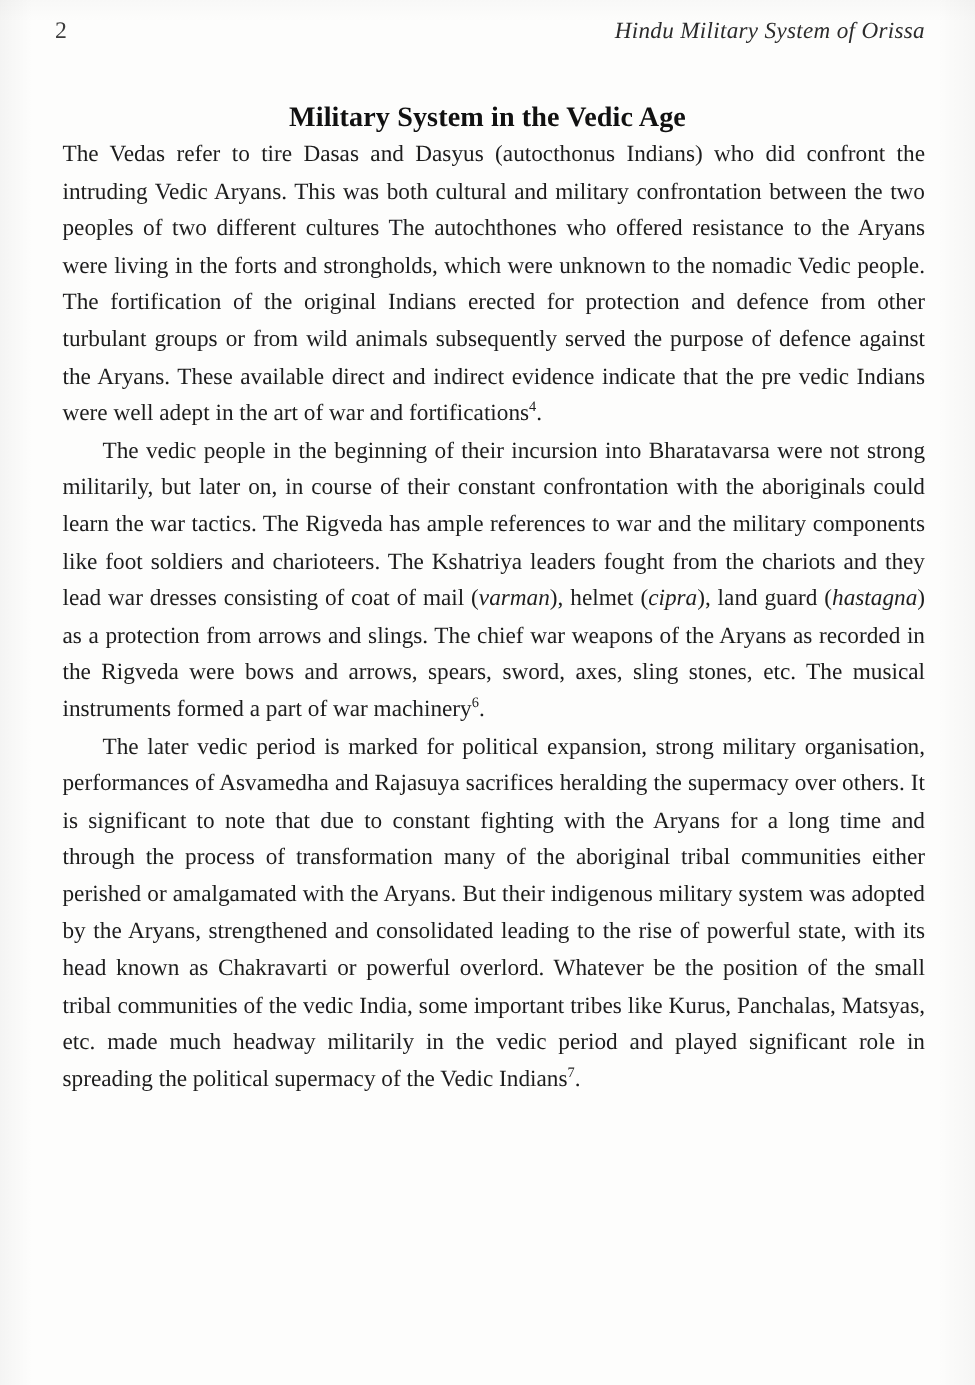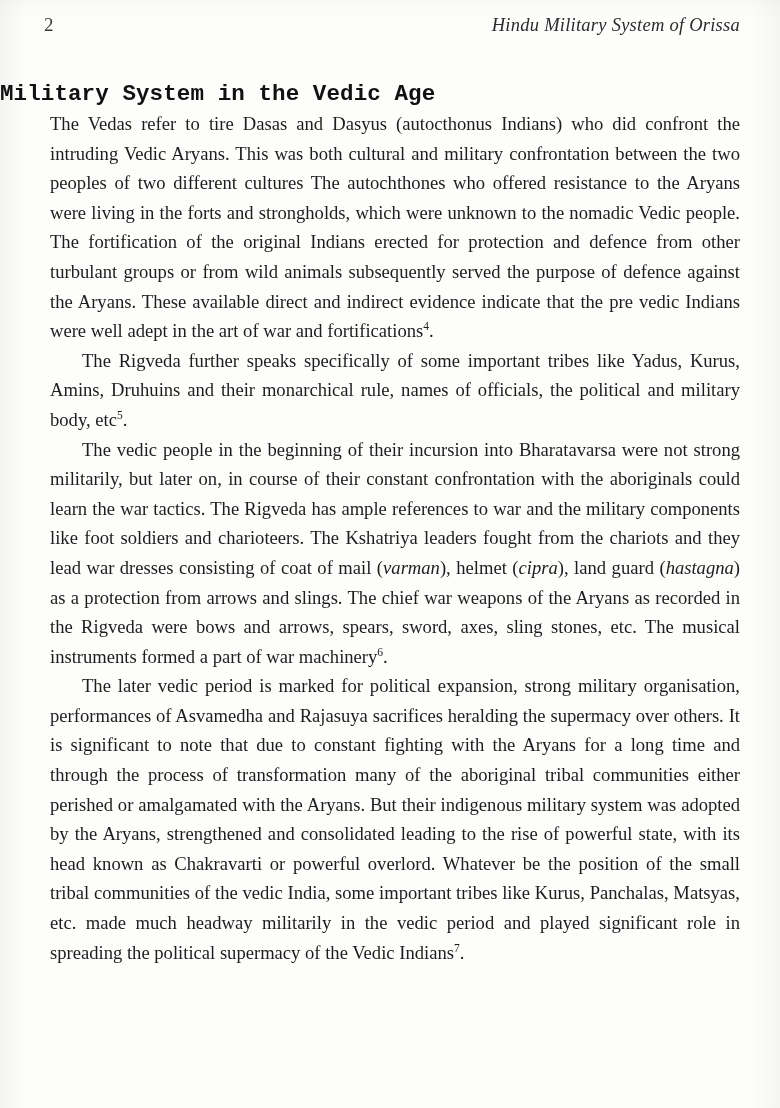--- a/index.html
+++ b/index.html
@@ -49,22 +49,22 @@
     color: #2c2c2c;
     letter-spacing: 0.25px;
   }
 
   
   .chapter-title {
     position: absolute;
     top: 66px;
     left: 0;
     width: 100%;
-    text-align: left;
-    font-family: Liberation Mono, monospace;
+    text-align: center;
+    font-family: Liberation Serif, serif;
     font-weight: bold;
     font-size: 22.5px;
     color: #111;
     letter-spacing: 0.1px;
   }
 
   
   .body-col {
     position: absolute;
     top: 109px;
@@ -113,18 +113,17 @@
 
   <div class="running-head">
     <span class="folio">2</span>
     <span class="head-title">Hindu Military System of Orissa</span>
   </div>
 
   <h1 class="chapter-title">Military System in the Vedic Age</h1>
 
   <div class="body-col">
     <p class="para first" style="text-indent: 0px;">The Vedas refer to tire Dasas and Dasyus (autocthonus Indians) who did confront the intruding Vedic Aryans. This was both cultural and military confrontation between the two peoples of two different cultures The autochthones who offered resistance to the Aryans were living in the forts and strongholds, which were unknown to the nomadic Vedic people. The fortification of the original Indians erected for protection and defence from other turbulant groups or from wild animals subsequently served the purpose of defence against the Aryans. These available direct and indirect evidence indicate that the pre vedic Indians were well adept in the art of war and fortifications<sup class="note">4</sup>.</p>
-    <p class="para">The Rigveda further speaks specifically of some important tribes like Yadus, Kurus, Amins, Druhuins and their monarchical rule, names of officials, the political and military body, etc<sup class="note">5</sup>.</p>
     <p class="para">The  vedic people in the beginning of their incursion into Bharatavarsa were not strong militarily, but later on, in course of their constant confrontation with the aboriginals could learn the war tactics. The Rigveda has ample references to war and the military components like foot soldiers and charioteers. The Kshatriya leaders fought from the chariots and they  lead war dresses consisting of coat of mail (<i class="term">varman</i>), helmet (<i class="term">cipra</i>), land guard (<i class="term">hastagna</i>) as a protection from arrows and slings. The chief war weapons of the Aryans as recorded in the Rigveda were bows and arrows, spears, sword, axes, sling stones, etc. The musical instruments formed a part of war machinery<sup class="note">6</sup>.</p>
     <p class="para">The later vedic period is marked for political expansion, strong military organisation, performances of Asvamedha and Rajasuya sacrifices heralding the supermacy over others. It is significant to note that due to constant fighting with the Aryans for a long time and through the process of transformation many of the aboriginal tribal communities either perished or amalgamated with the Aryans. But their indigenous military system was adopted by the Aryans, strengthened and consolidated leading to the rise of powerful state, with its head known as Chakravarti or powerful overlord. Whatever be the position of the small tribal communities of the vedic India, some important tribes like Kurus, Panchalas, Matsyas, etc. made much headway militarily in the vedic period and played significant role in spreading the political supermacy of the Vedic Indians<sup class="note">7</sup>.</p>
   </div>
 
 </div>
 
 </body></html>

